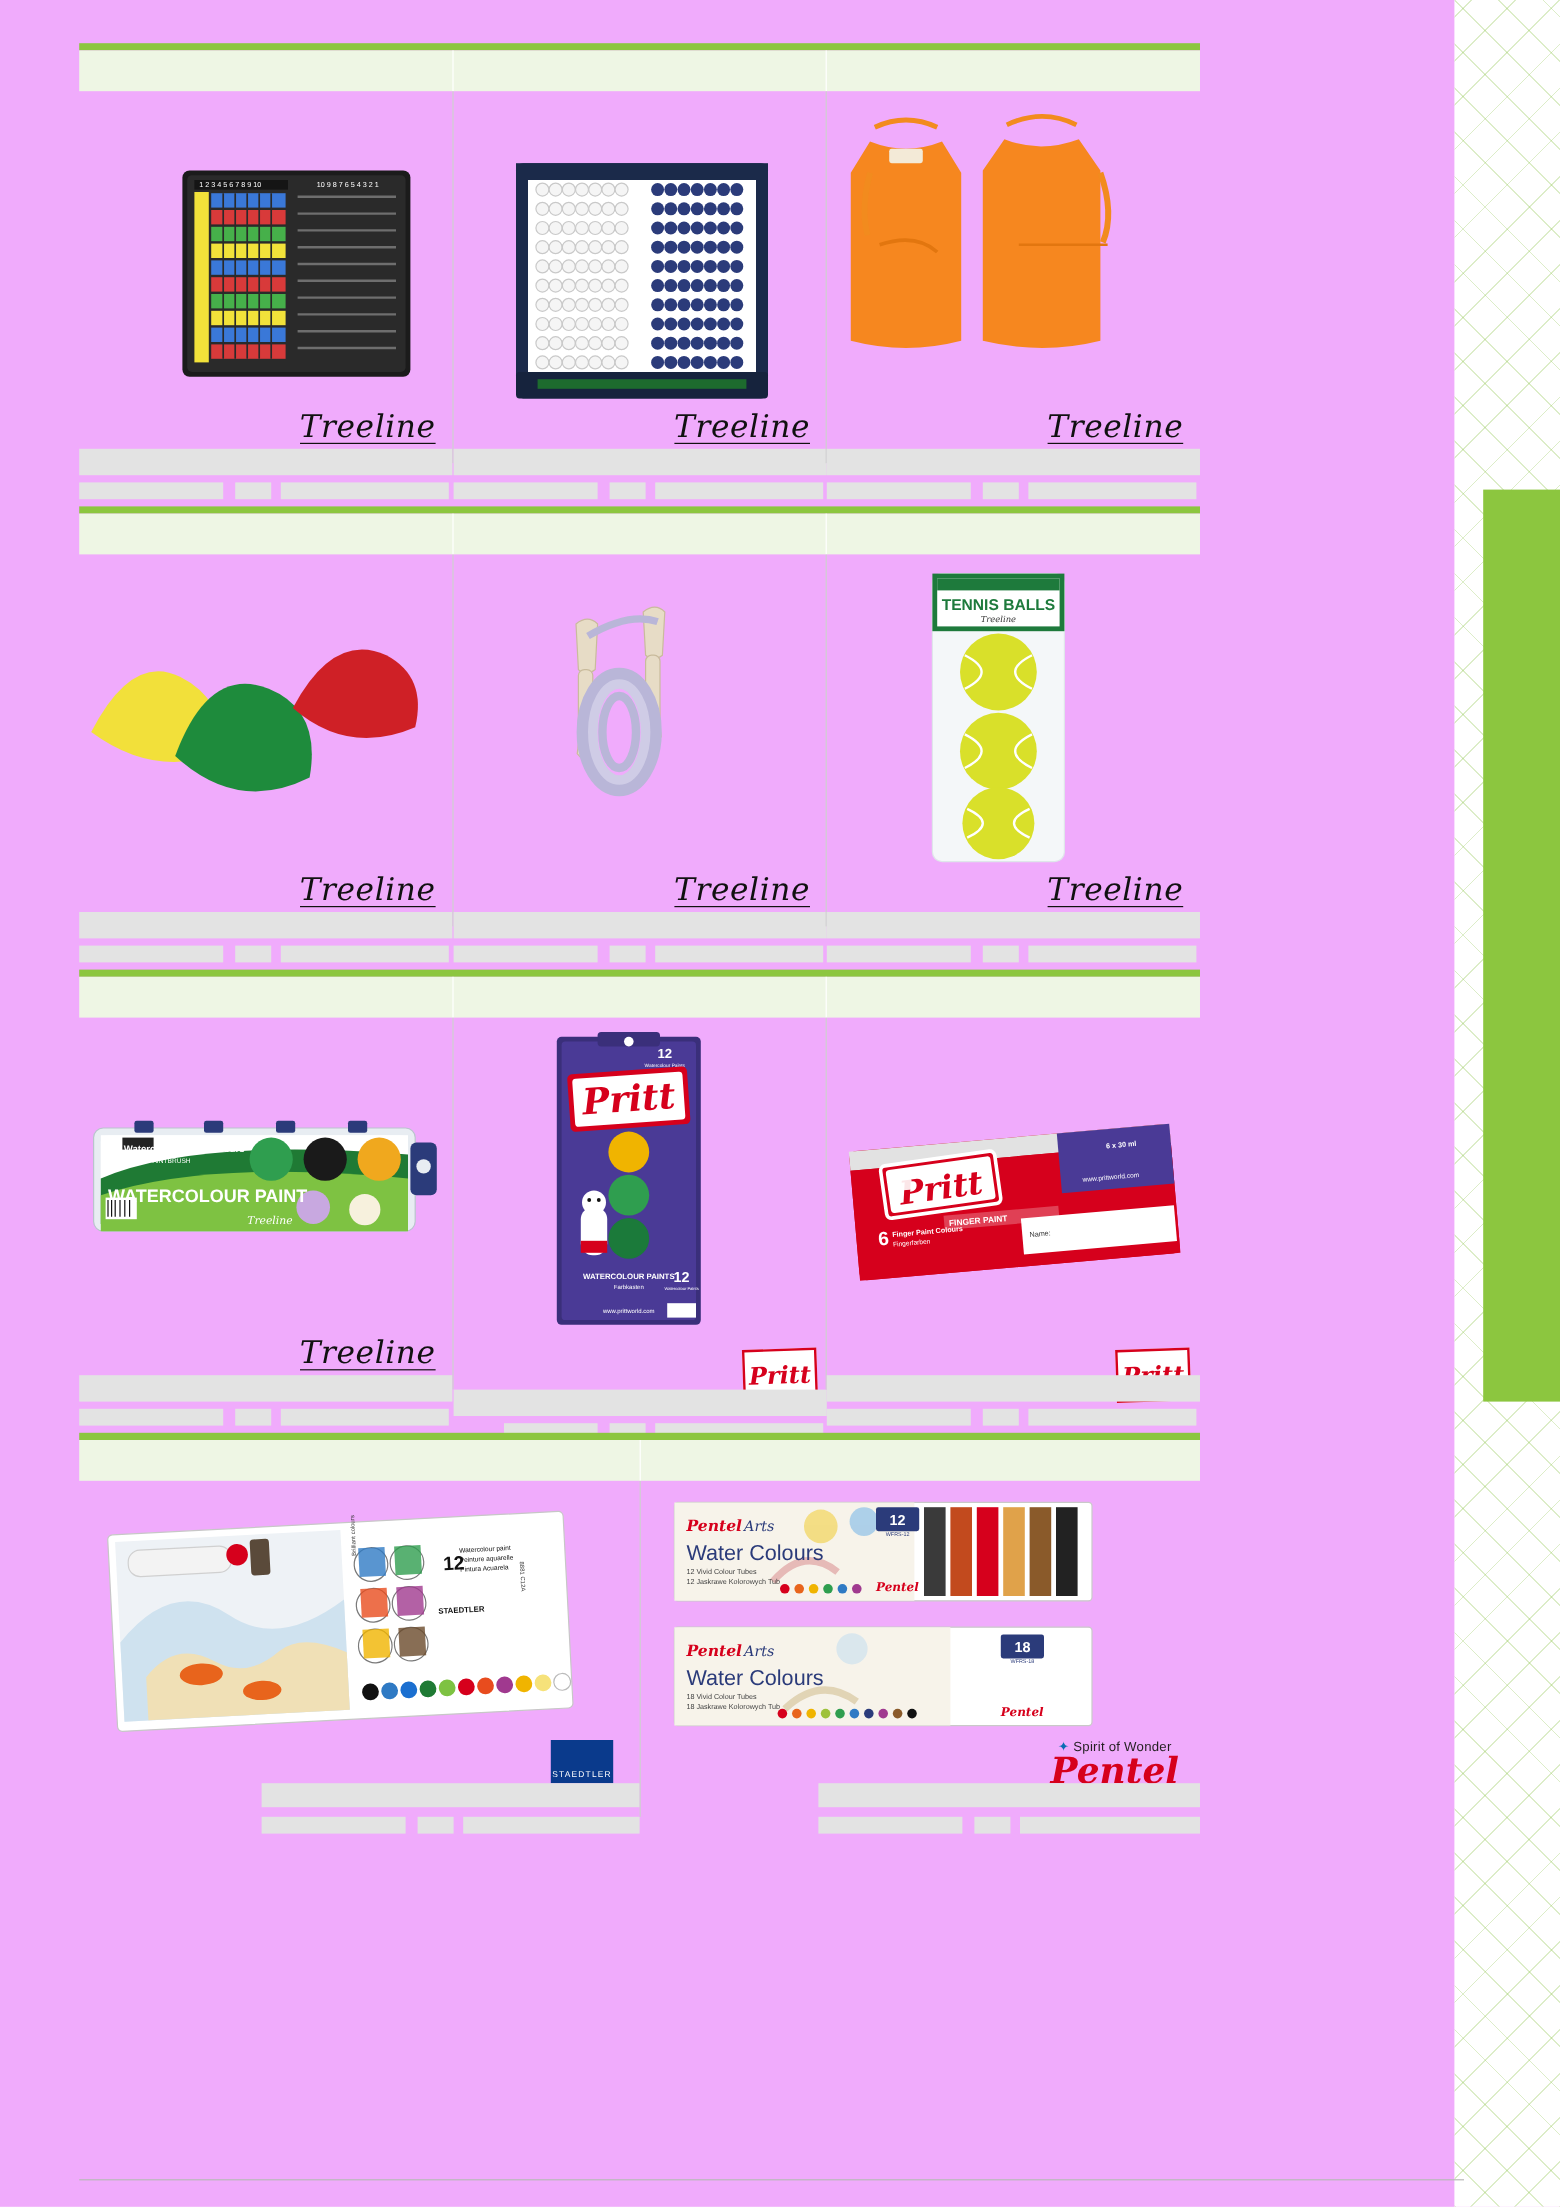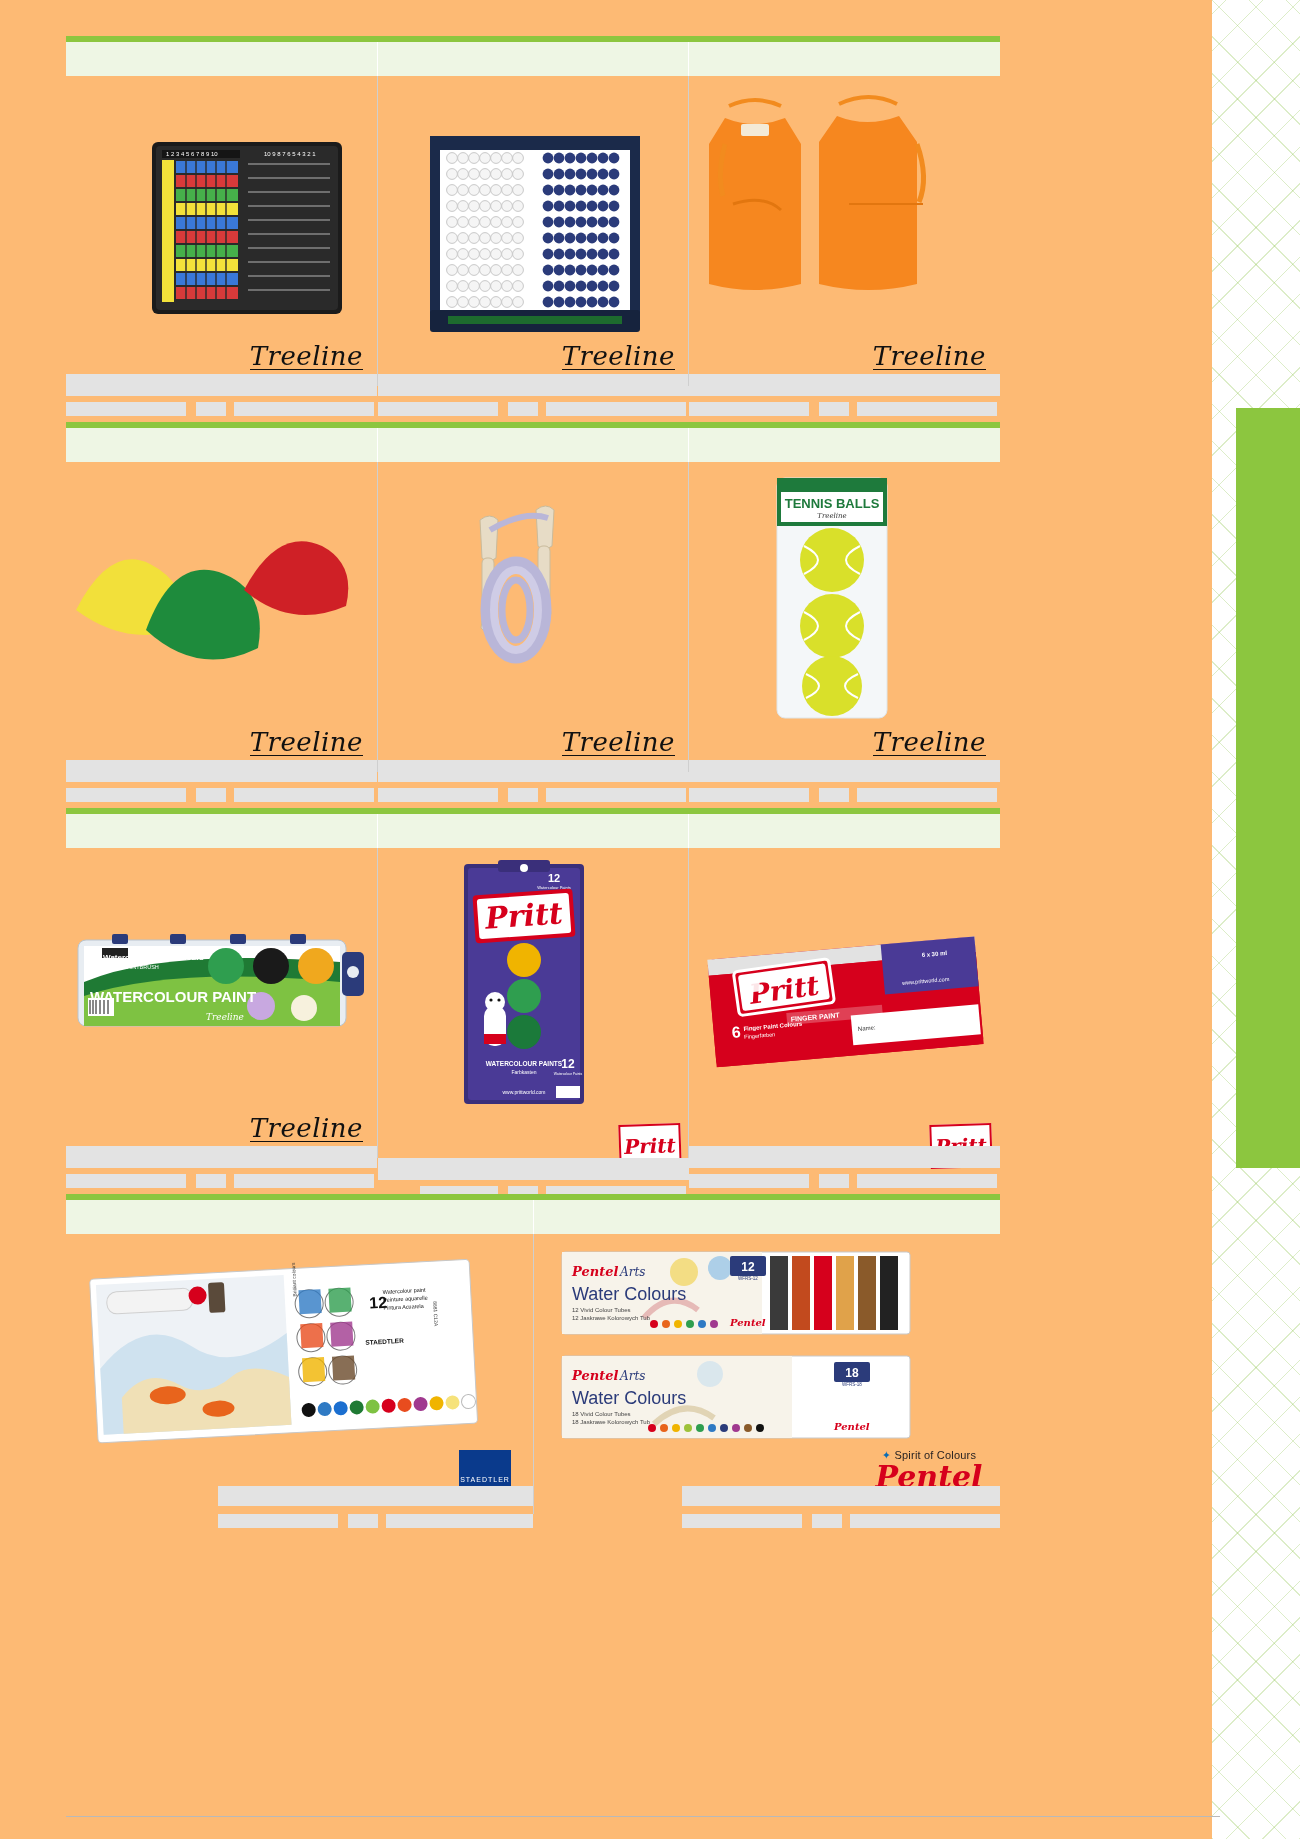--- a/index.html
+++ b/index.html
@@ -14,21 +14,21 @@
     font-family: "Liberation Sans", sans-serif;
     overflow: hidden;
   }
 
   
   .page {
     position: absolute;
     left: 0; top: 0;
     width: 1300px;
     height: 1839px;
-    background: #fdba74;
+    background: #f0abfc;
   }
 
   
   .right-band {
     position: absolute;
     right: 0; top: 0;
     width: 88px;
     height: 1839px;
     background: #ffffff;
     overflow: hidden;
@@ -1040,21 +1040,21 @@
                 <circle cx="202" cy="190" r="4" fill="#a0398f"></circle>
               <circle cx="214" cy="190" r="4" fill="#8a5a2a"></circle>
                 <circle cx="226" cy="190" r="4" fill="#111111"></circle>
             </g>
             <text x="300" y="192" font-family="DejaVu Serif, serif" font-style="italic" font-weight="bold" font-size="10" fill="#d6001c">Pentel</text>
           </svg>
         </div>
         <div class="pentel-logo">
           <div class="sow">
             <span class="star">✦</span>
-            <span>Spirit of Colours</span>
+            <span>Spirit of Wonder</span>
           </div>
           <div class="pn">Pentel</div>
         </div>
         <div class="infobar"></div>
         <div class="priceline">
           <div class="seg" style="left:0;width:120px"></div>
           <div class="seg" style="left:130px;width:30px"></div>
           <div class="seg" style="left:168px;width:150px"></div>
         </div>
       </div>

